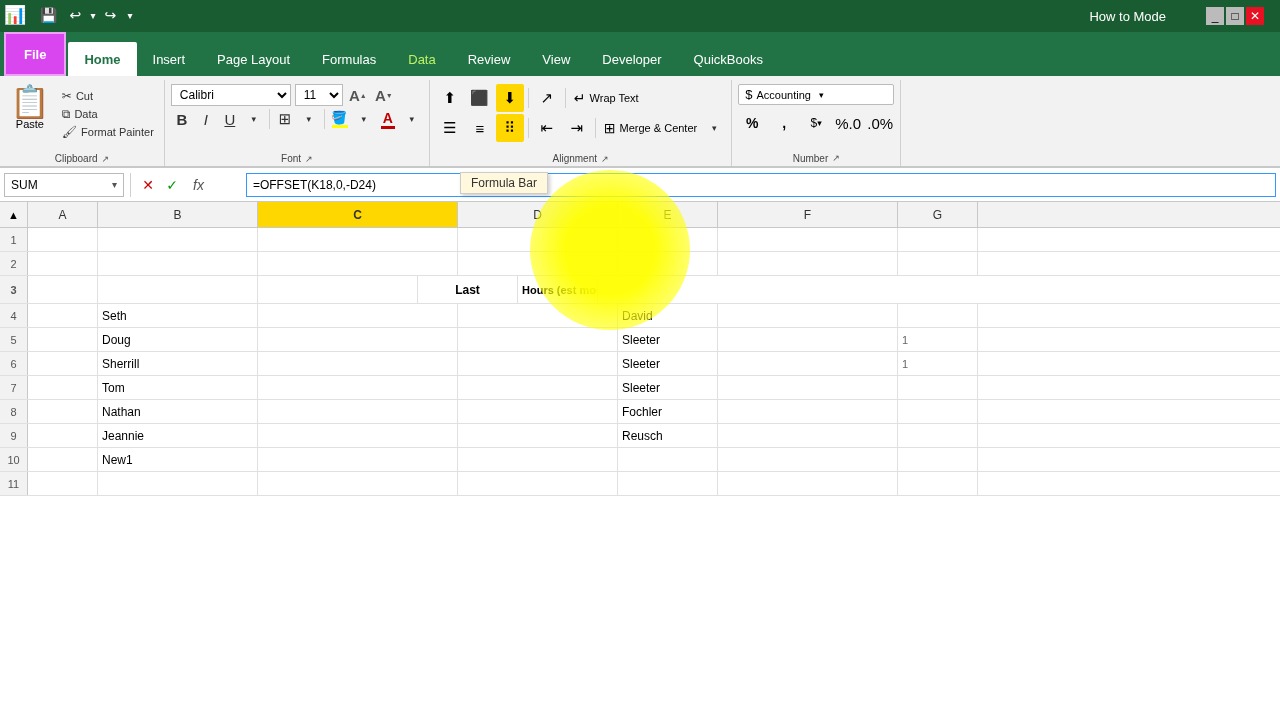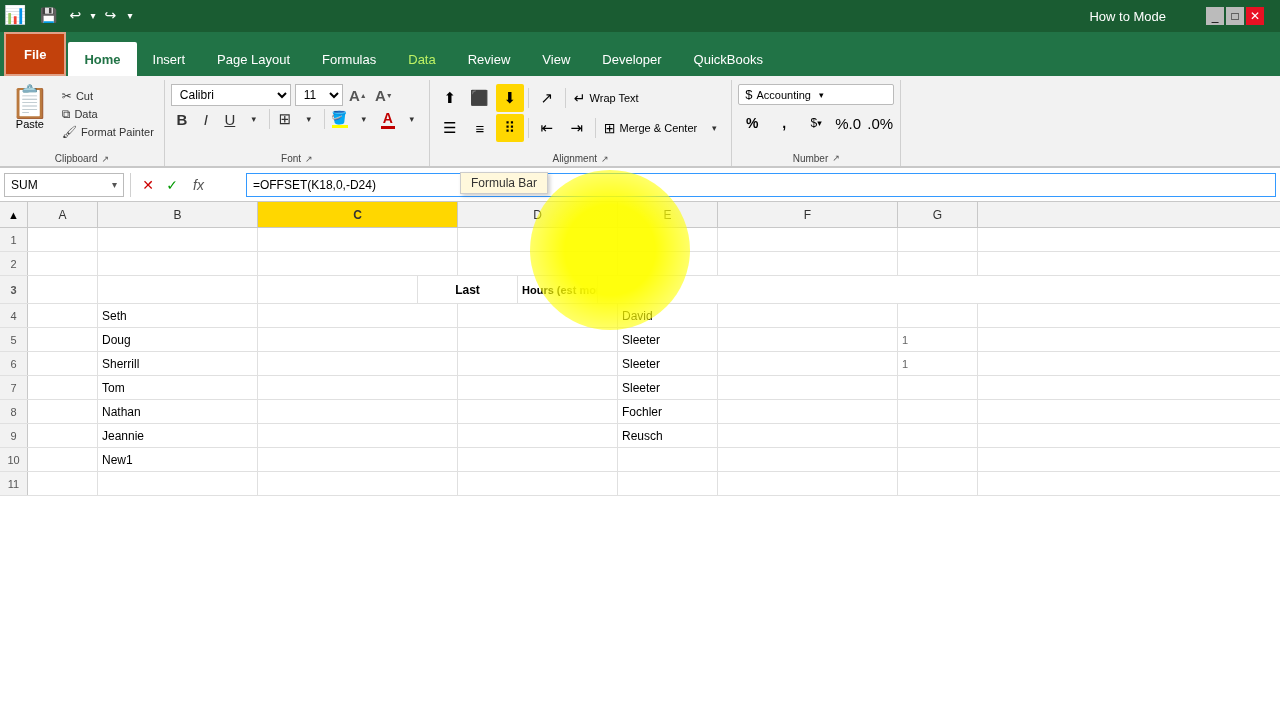--- a/index.html
+++ b/index.html
@@ -254,21 +254,21 @@
   </div>
   <span style="color:#fff; font-size:13px; margin-right:40px;">How to Mode</span>
   <div style="display:flex; gap:2px;">
     <div style="width:18px;height:18px;background:#bbb;display:flex;align-items:center;justify-content:center;font-size:12px;cursor:pointer;">_</div>
     <div style="width:18px;height:18px;background:#bbb;display:flex;align-items:center;justify-content:center;font-size:12px;cursor:pointer;">□</div>
     <div style="width:18px;height:18px;background:#e81123;display:flex;align-items:center;justify-content:center;font-size:12px;cursor:pointer;color:#fff;">✕</div>
   </div>
 </div>
 
 <div style="background:#217346; display:flex; align-items:flex-end; height:44px; padding-left:0;">
-  <div style="background:#c2410c; color:#fff; height:44px; padding:0 18px; display:flex; align-items:center; font-size:13px; font-weight:bold; cursor:pointer; border:2px solid rgba(255,255,255,0.5); margin-left:4px;">
+  <div style="background:#d946ef; color:#fff; height:44px; padding:0 18px; display:flex; align-items:center; font-size:13px; font-weight:bold; cursor:pointer; border:2px solid rgba(255,255,255,0.5); margin-left:4px;">
     <span>File</span>
   </div>
   <div style="background:#fff; color:#217346; height:34px; padding:0 16px; display:flex; align-items:center; font-size:13px; font-weight:600; cursor:pointer; border-radius:2px 2px 0 0; margin-left:2px;">
     <span>Home</span>
   </div>
   <div style="height:34px; padding:0 16px; display:flex; align-items:center; font-size:13px; cursor:pointer; border-radius:2px 2px 0 0; color:#fff;">
     <span>Insert</span>
   </div>
   <div style="height:34px; padding:0 16px; display:flex; align-items:center; font-size:13px; cursor:pointer; border-radius:2px 2px 0 0; color:#fff;">
     <span>Page Layout</span>

